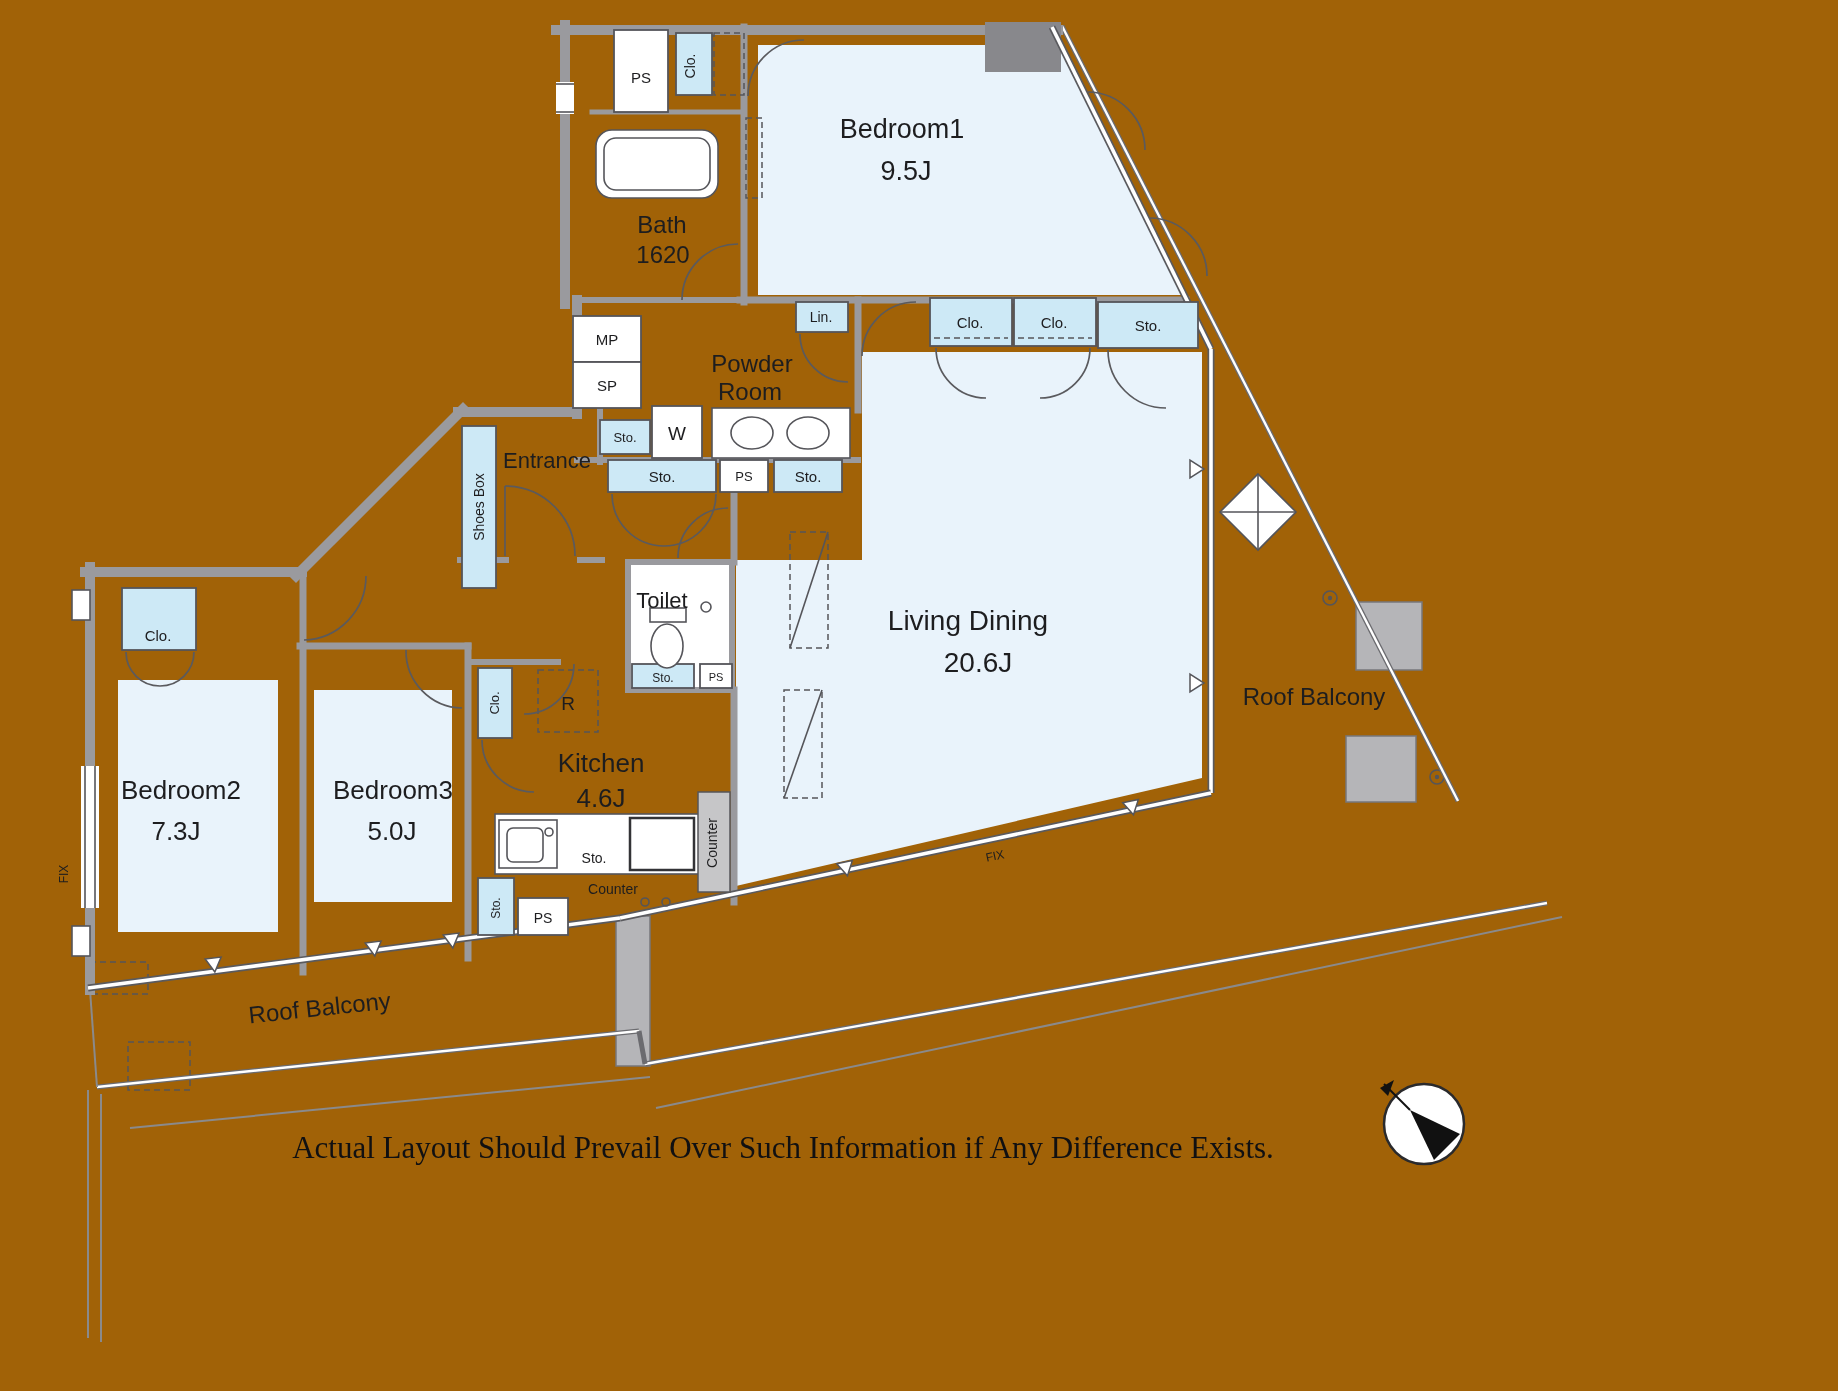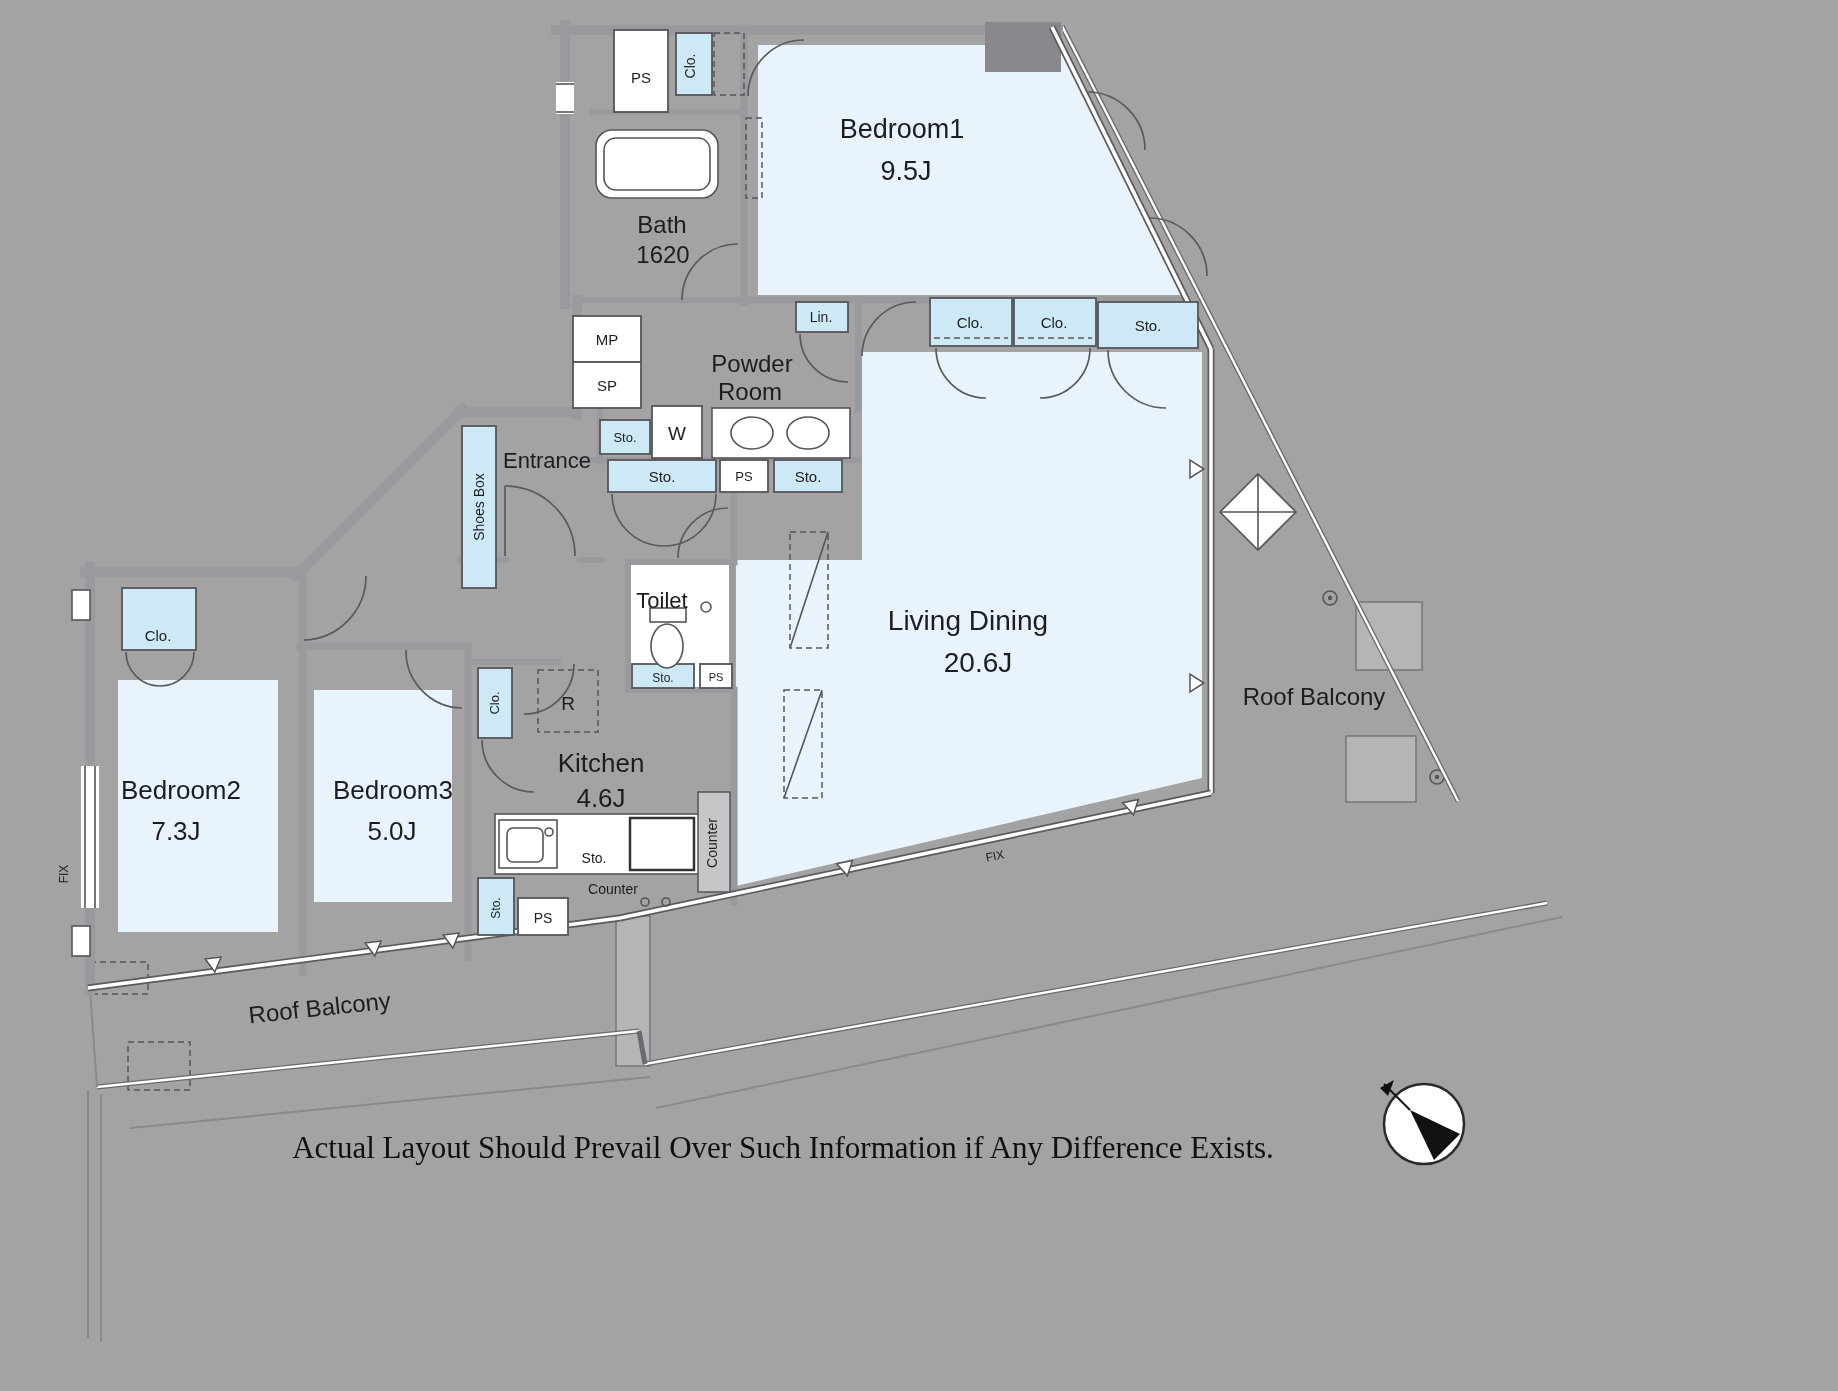--- a/index.html
+++ b/index.html
@@ -1,16 +1,16 @@
 <!DOCTYPE html>
 <html><head>
 <meta charset="utf-8">
 <style>
   html,body{margin:0;padding:0;background:#ffffff;}
-  .page{position:relative;width:1838px;height:1391px;background:#a3a3a3;overflow:hidden;
+  .page{position:relative;width:1838px;height:1391px;background:#a16207;overflow:hidden;
         font-family:"Liberation Sans",sans-serif;text-decoration:underline;}
   svg{position:absolute;top:0;left:0;}
   text{fill:#1d1d1f;font-family:"Liberation Sans",sans-serif;}
   .t28{font-size:28px}.t27{font-size:27px}.t26{font-size:26px}.t24{font-size:24px}
   .t22{font-size:22px}.t19{font-size:19px}.t15{font-size:15px}.t14{font-size:14px}
   .t13{font-size:13px}.t12{font-size:12px}.t11{font-size:11px}
   .disc{font-family:"Liberation Serif","DejaVu Serif",serif;font-size:31px;fill:#101012;}
   .wall{stroke:#9a9a9e;fill:none;stroke-linecap:square;}
   .thin{stroke:#55555a;stroke-width:1.6;fill:none;}
   .thinf{stroke:#55555a;stroke-width:1.6;fill:#ffffff;}

